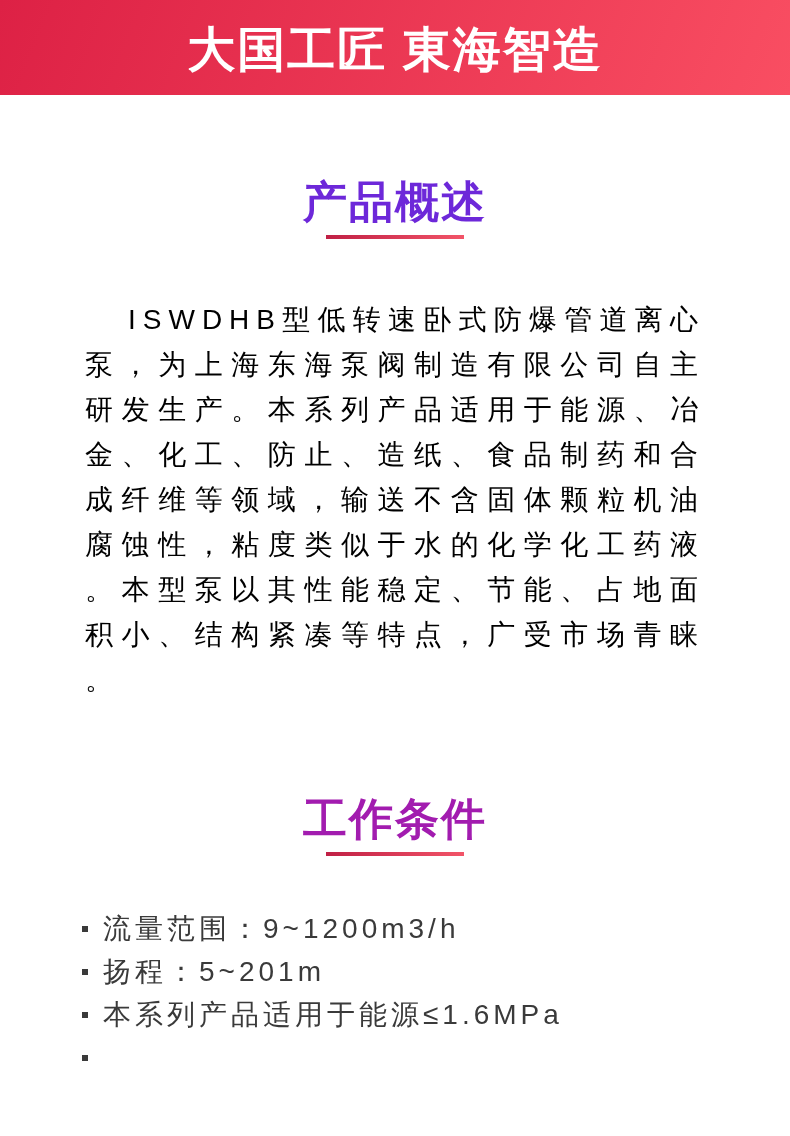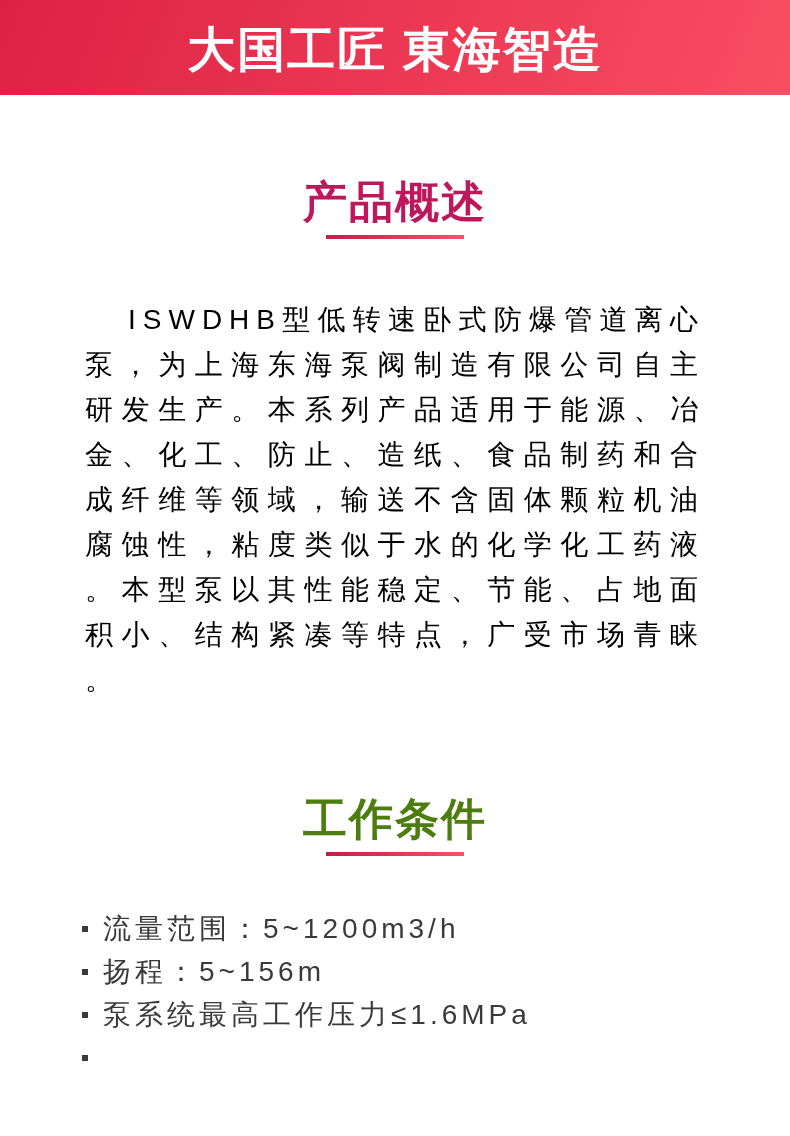--- a/index.html
+++ b/index.html
@@ -97,41 +97,41 @@
 </head>
 <body>
 
 <div class="page">
 
   <header class="banner" style="background: linear-gradient(112deg, rgb(221, 33, 69), rgb(249, 78, 98));">
     <div class="banner-title" style="color: rgb(255, 255, 255);">大国工匠  東海智造</div>
   </header>
 
   <section>
-    <h2 class="section-title title-overview" style="color: #be185d;">产品概述</h2>
+    <h2 class="section-title title-overview" style="color: #6d28d9;">产品概述</h2>
     <div class="divider" style="background: linear-gradient(to right, rgb(192, 32, 69), rgb(242, 84, 104));"></div>
     <p class="overview-text" style="color: #000000;">ISWDHB型低转速卧式防爆管道离心泵，为上海东海泵阀制造有限公司自主研发生产。本系列产品适用于能源、冶金、化工、防止、造纸、食品制药和合成纤维等领域，输送不含固体颗粒机油腐蚀性，粘度类似于水的化学化工药液。本型泵以其性能稳定、节能、占地面积小、结构紧凑等特点，广受市场青睐。</p>
   </section>
 
   <section>
-    <h2 class="section-title title-conditions" style="color: #4d7c0f;">工作条件</h2>
+    <h2 class="section-title title-conditions" style="color: #a21caf;">工作条件</h2>
     <div class="divider" style="background: linear-gradient(to right, rgb(192, 32, 69), rgb(242, 84, 104));"></div>
 
     <ul class="cond-list">
       <li class="cond-item">
         <span class="bullet"></span>
-        <span>流量范围：5~1200m3/h</span>
+        <span>流量范围：9~1200m3/h</span>
       </li>
       <li class="cond-item">
         <span class="bullet"></span>
-        <span>扬程：5~156m</span>
+        <span>扬程：5~201m</span>
       </li>
       <li class="cond-item">
         <span class="bullet"></span>
-        <span>泵系统最高工作压力≤1.6MPa</span>
+        <span>本系列产品适用于能源≤1.6MPa</span>
       </li>
       <li class="cond-item">
         <span class="bullet"></span>
       </li>
     </ul>
   </section>
 
 </div>
 
 </body></html>

